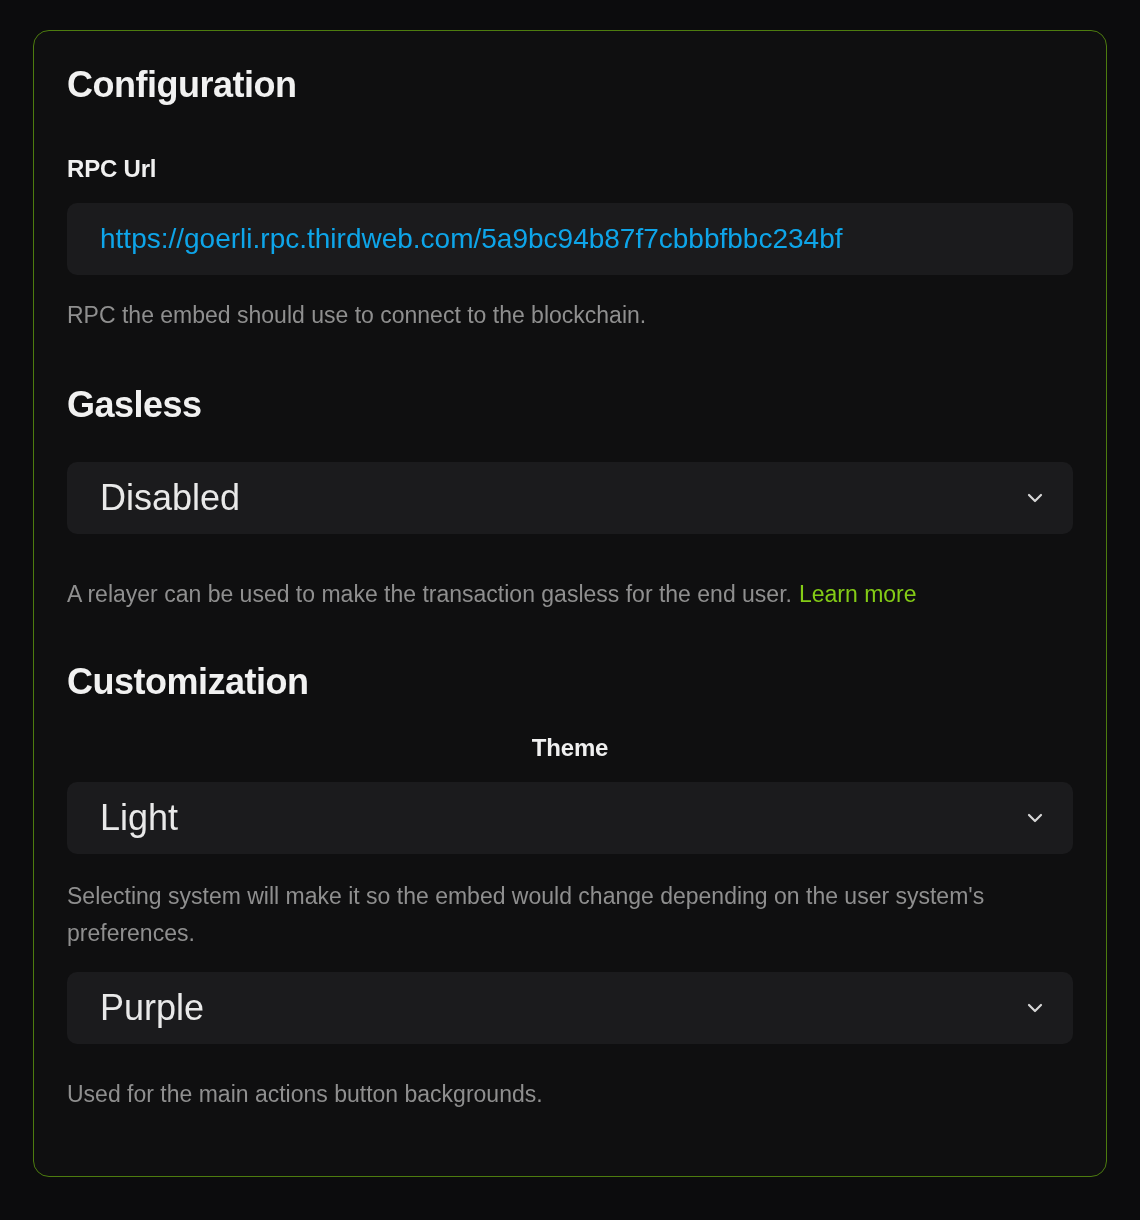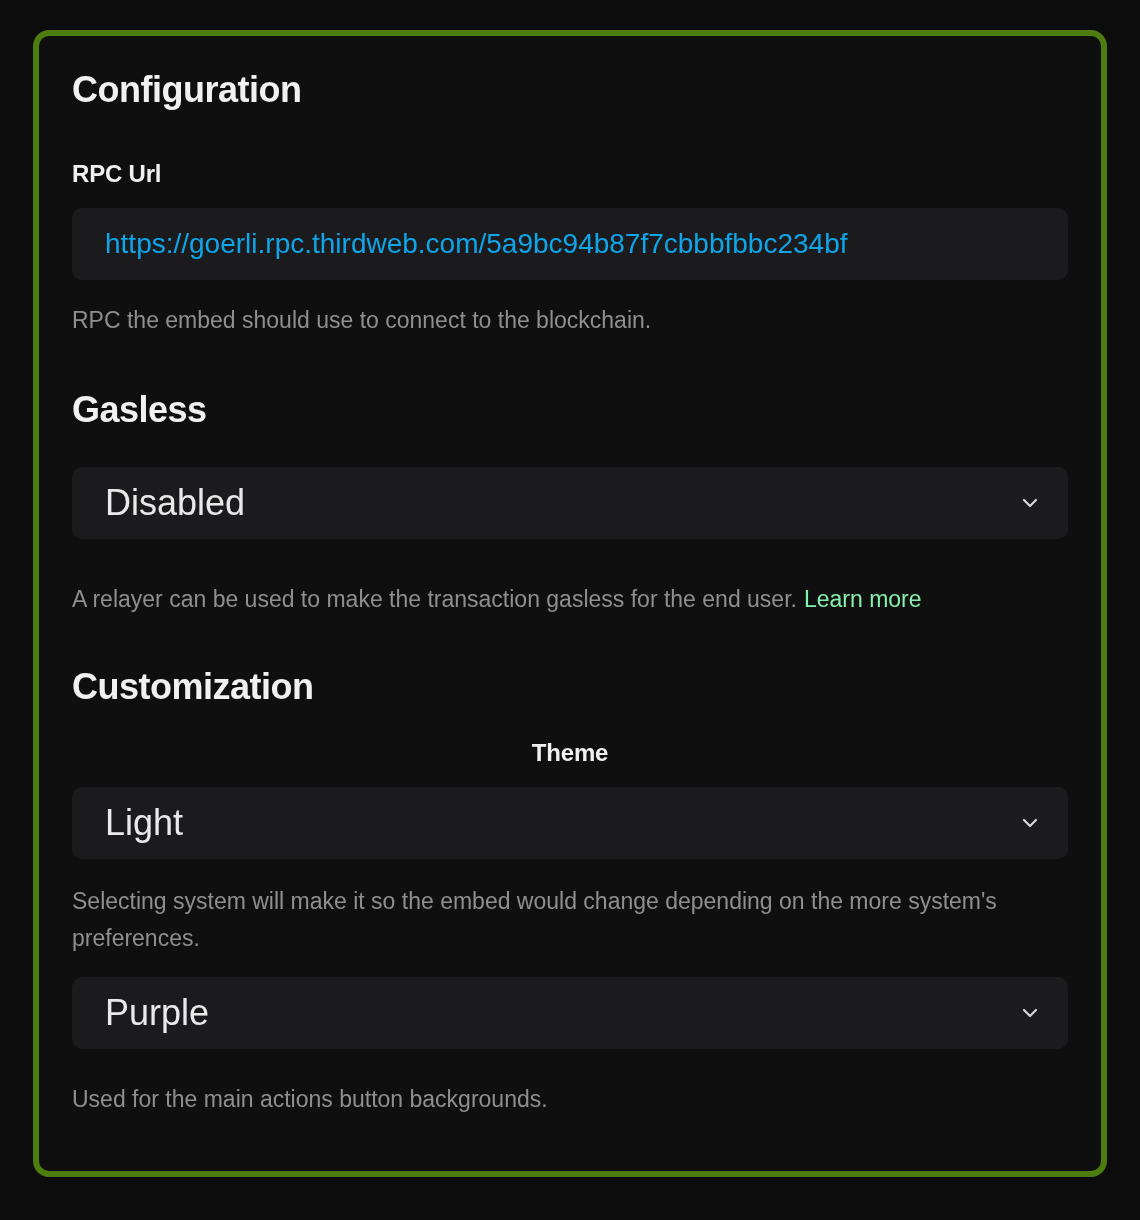--- a/index.html
+++ b/index.html
@@ -12,21 +12,21 @@
     font-family: "Liberation Sans", sans-serif;
     overflow: hidden;
   }
   .card {
     position: absolute;
     left: 33px;
     top: 30px;
     width: 1074px;
     height: 1147px;
     background: #0f0f10;
-    border: 6px solid #4d7c0f;
+    border: 1px solid #4d7c0f;
     border-radius: 16px;
     padding: 32px 33px 36px 33px;
   }
   .section-title {
     margin: 0;
     font-size: 36px;
     line-height: 43px;
     font-weight: 700;
     letter-spacing: -0.5px;
     color: #f1f1f1;
@@ -70,21 +70,21 @@
   .chevron { display: flex; align-items: center; }
   .helper {
     margin: 0;
     font-size: 23px;
     line-height: 36px;
     color: #8f8f8f;
     font-weight: 400;
   }
   .helper.wrap { line-height: 37px; }
   .learn-more {
-    color: #86efac;
+    color: #84cc16;
     text-decoration: none;
     margin-left: 7px;
     cursor: pointer;
   }
   
   .mt-label-1   { margin-top: 48px; }
   .mt-input     { margin-top: 20px; }
   .mt-helper-1  { margin-top: 22px; }
   .mt-title-2   { margin-top: 50px; }
   .mt-select-1  { margin-top: 36px; }
@@ -129,21 +129,21 @@
 
   <div class="select-box mt-select-2">
     <span class="select-value">Light</span>
     <span class="chevron">
       <svg width="20" height="20" viewBox="0 0 20 20">
         <path d="M4 7 L10 13 L16 7" fill="none" stroke="#d6d6d6" stroke-width="2.2" stroke-linecap="round" stroke-linejoin="round"></path>
       </svg>
     </span>
   </div>
 
-  <p class="helper wrap mt-helper-3">Selecting system will make it so the embed would change depending on the more system's preferences.</p>
+  <p class="helper wrap mt-helper-3">Selecting system will make it so the embed would change depending on the user system's preferences.</p>
 
 
   <div class="select-box mt-select-3">
     <span class="select-value">Purple</span>
     <span class="chevron">
       <svg width="20" height="20" viewBox="0 0 20 20">
         <path d="M4 7 L10 13 L16 7" fill="none" stroke="#d6d6d6" stroke-width="2.2" stroke-linecap="round" stroke-linejoin="round"></path>
       </svg>
     </span>
   </div>

